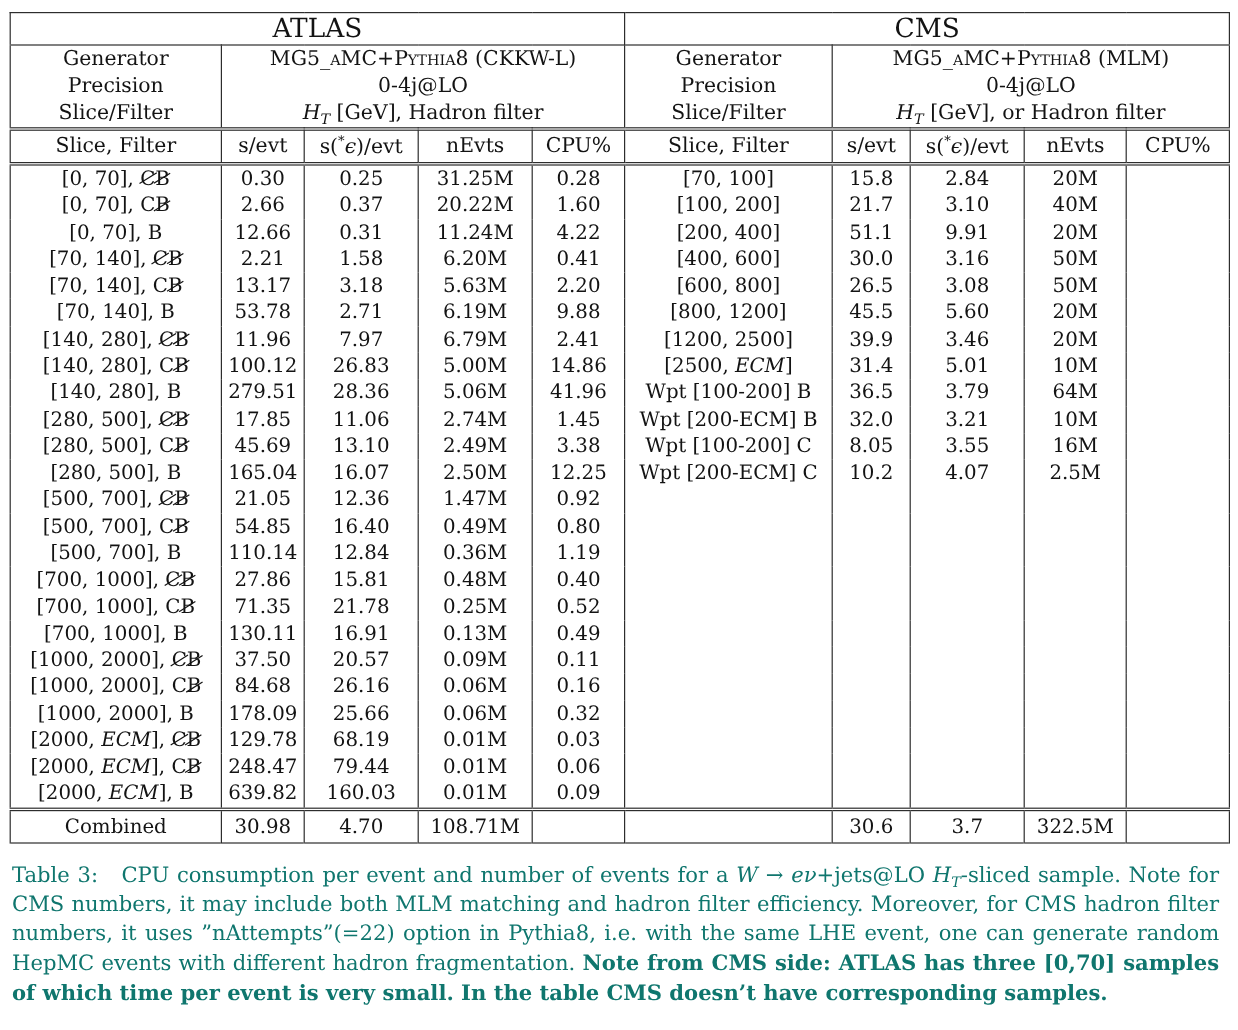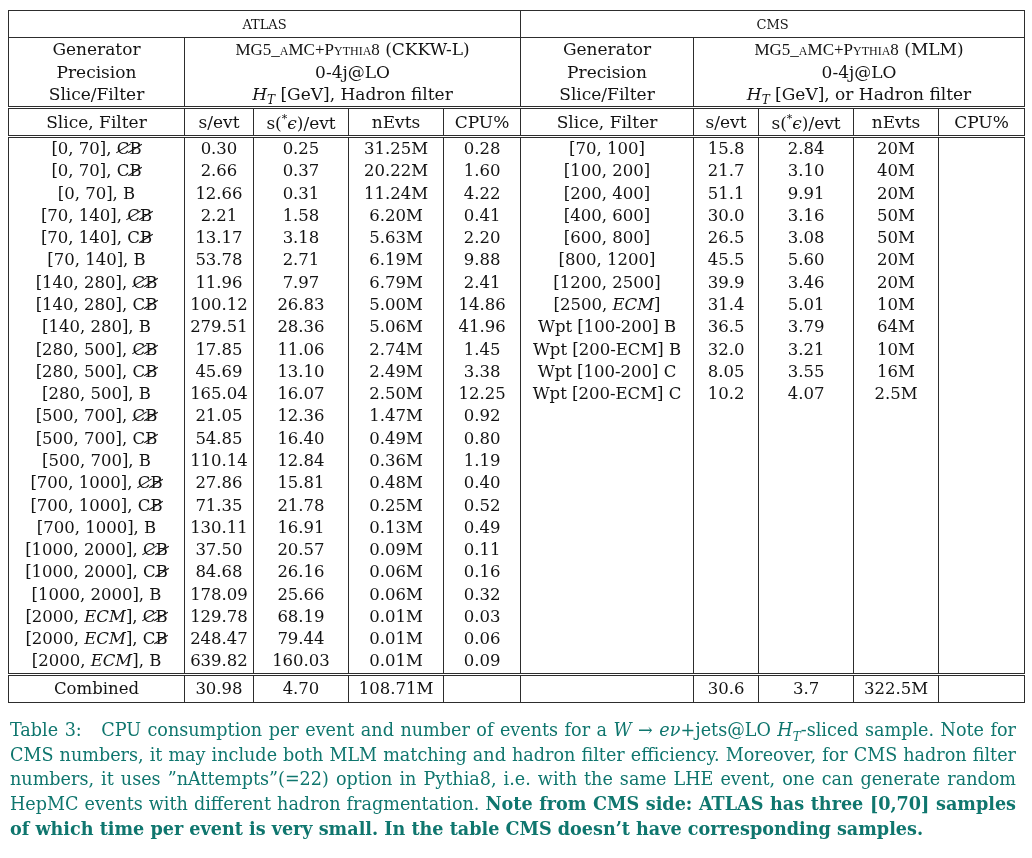--- a/index.html
+++ b/index.html
@@ -14,36 +14,36 @@
     border-collapse:collapse; table-layout:fixed;
     width:1016px; border:1.6px solid #2d2d2d;
   }
   td {
     padding:0 3px; text-align:center; vertical-align:middle;
     font-size:16.5px; white-space:nowrap; overflow:hidden;
   }
   .vln  { border-left:1px solid #2d2d2d; border-right:1px solid #2d2d2d; }
   .midr { border-right:1px solid #2d2d2d; }
 
-  tr.title-row td { height:26px; font-size:13px; border-bottom:1px solid #2d2d2d; }
+  tr.title-row td { height:26px; font-size:22px; border-bottom:1px solid #2d2d2d; }
   tr.meta-row  td { height:68px; font-size:17px; border-bottom:3px double #2d2d2d;text-align:center; }
   tr.meta-row td div { height:22.6px; line-height:22.6px; }
   tr.head-row  td { height:26px; font-size:17px; border-bottom:3px double #2d2d2d; }
   tbody.data td { height:22.28px; line-height:22.28px;
     border-left:1px solid #2d2d2d; border-right:1px solid #2d2d2d; }
   tr.combined-row td { height:26px; border-top:3px double #2d2d2d;
     border-left:1px solid #2d2d2d; border-right:1px solid #2d2d2d; }
 
   
   .nx { position:relative; display:inline-block; font-style:normal; }
   .nx::after {
     content:""; position:absolute; left:-2px; right:-2px; top:47%;
     border-top:1.5px solid #131313; transform:rotate(-32deg);
   }
-  .sc { font-variant:small-caps;font-family:Liberation Serif, serif; }
+  .sc { font-variant:small-caps; }
   sup { font-size:11px; }
   sub { font-size:12px; }
   i sub { font-style:italic; }
 
   .caption {
     margin:16px 8px 0 2px;
     font-size:17.6px; line-height:1.35; text-align:justify;
     color:#0f766e;
   }
   .caption b { font-weight:bold; }

